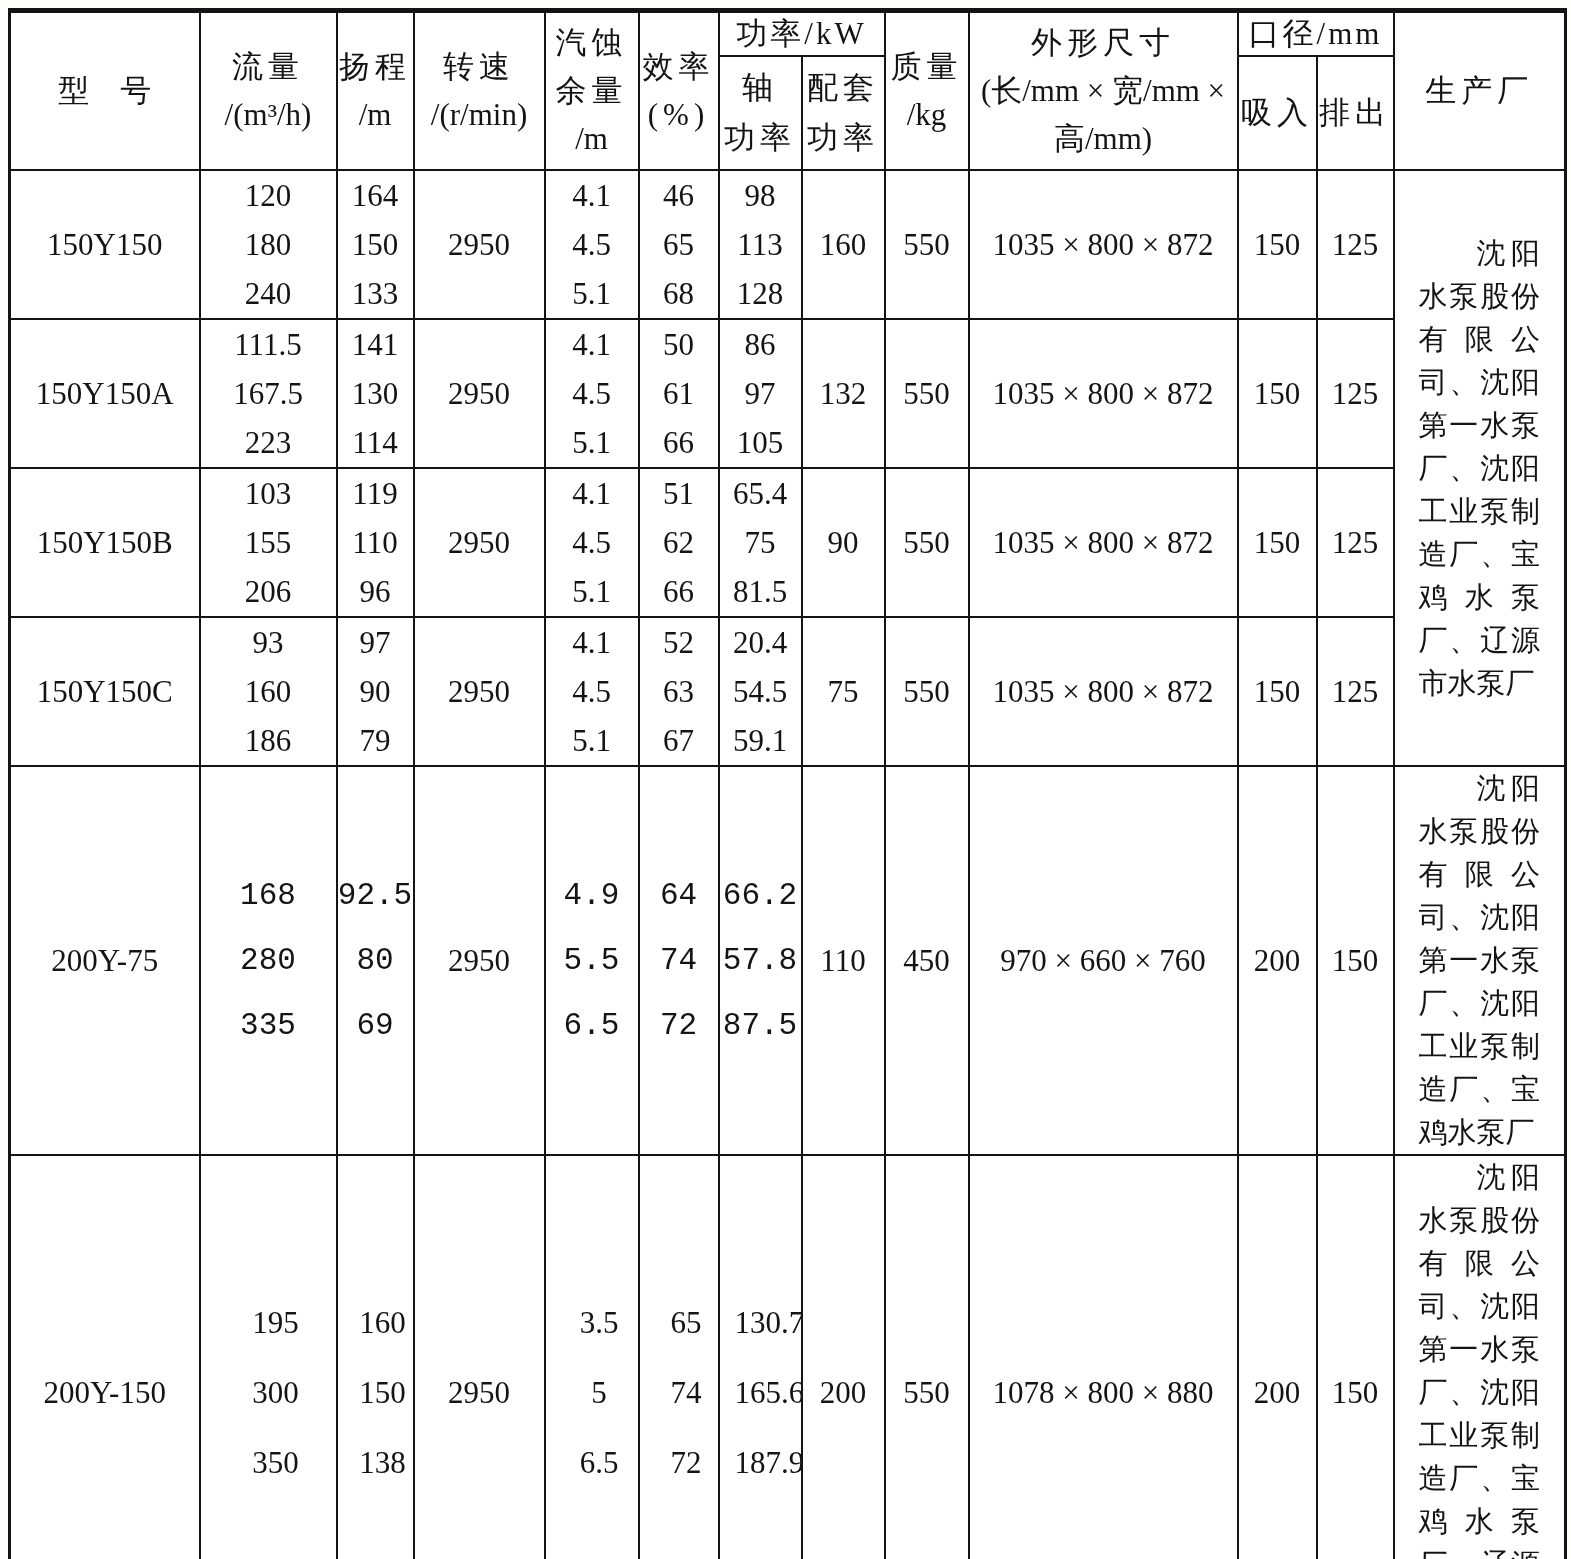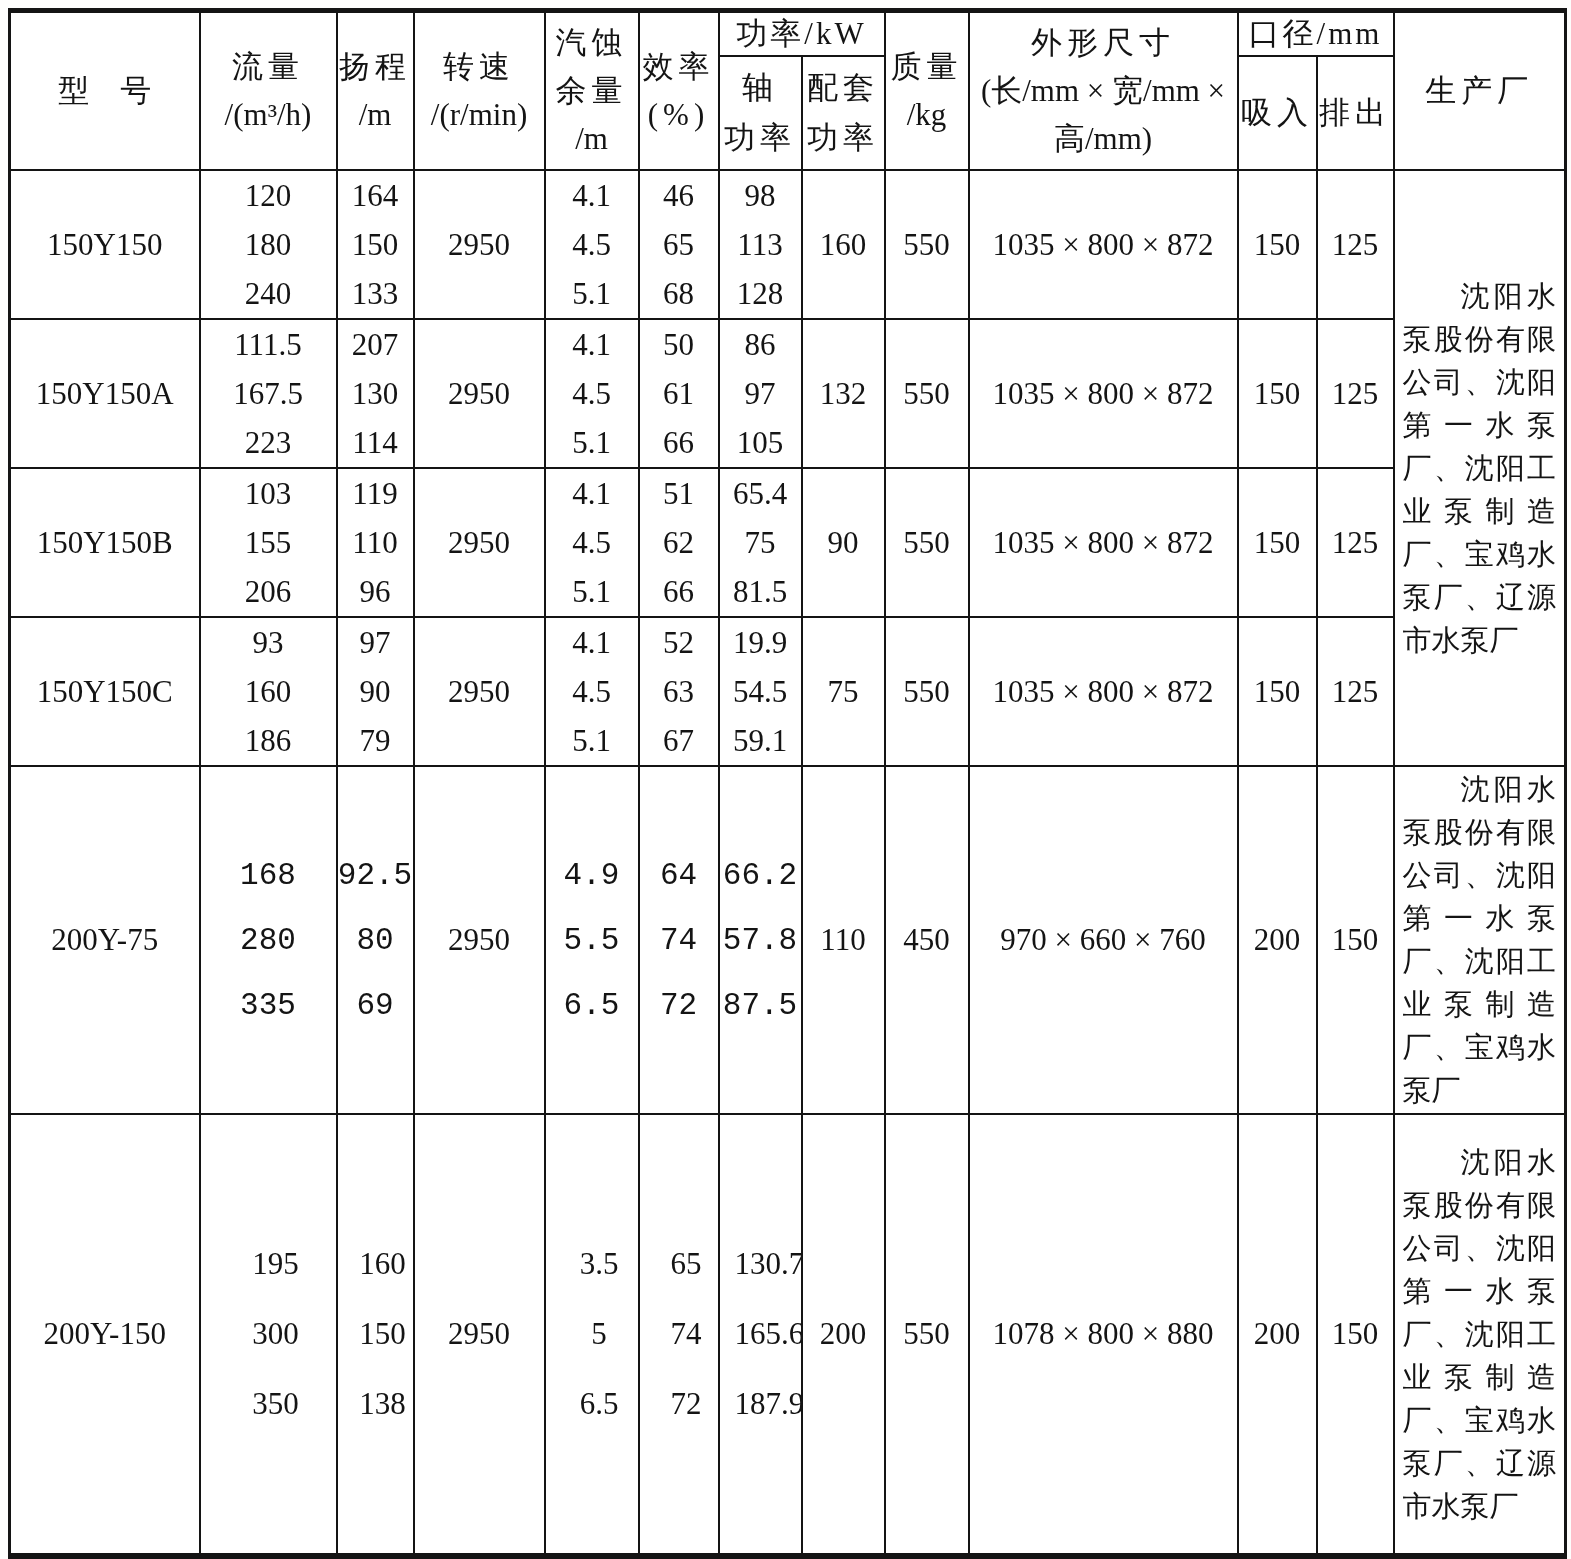--- a/index.html
+++ b/index.html
@@ -49,21 +49,21 @@
   td.dims { white-space: nowrap; margin-left: 32px; }
 
   
   td.mfr {
     font-size: 29px;
     line-height: 43px;
     text-align: justify;
     text-justify: inter-character;
     text-align-last: left;
     text-indent: 2em;
-    padding: 0 8px;
+    padding: 0 24px;
     word-break: normal;
     line-break: strict;
   }
 </style>
 </head>
 <body>
 
 <div class="page">
 <table class="spec">
   <colgroup>
@@ -178,21 +178,21 @@
     </tr>
 
     <tr class="rA">
       <td>150Y150A</td>
       <td>
         <div class="ln">111.5</div>
         <div class="ln">167.5</div>
         <div class="ln">223</div>
       </td>
       <td>
-        <div class="ln">207</div>
+        <div class="ln">141</div>
         <div class="ln">130</div>
         <div class="ln">114</div>
       </td>
       <td>2950</td>
       <td>
         <div class="ln">4.1</div>
         <div class="ln">4.5</div>
         <div class="ln">5.1</div>
       </td>
       <td>
@@ -264,21 +264,21 @@
         <div class="ln">4.1</div>
         <div class="ln">4.5</div>
         <div class="ln">5.1</div>
       </td>
       <td>
         <div class="ln">52</div>
         <div class="ln">63</div>
         <div class="ln">67</div>
       </td>
       <td>
-        <div class="ln">19.9</div>
+        <div class="ln">20.4</div>
         <div class="ln">54.5</div>
         <div class="ln">59.1</div>
       </td>
       <td>75</td>
       <td>550</td>
       <td class="dims">1035 × 800 × 872</td>
       <td>150</td>
       <td>125</td>
     </tr>
 

